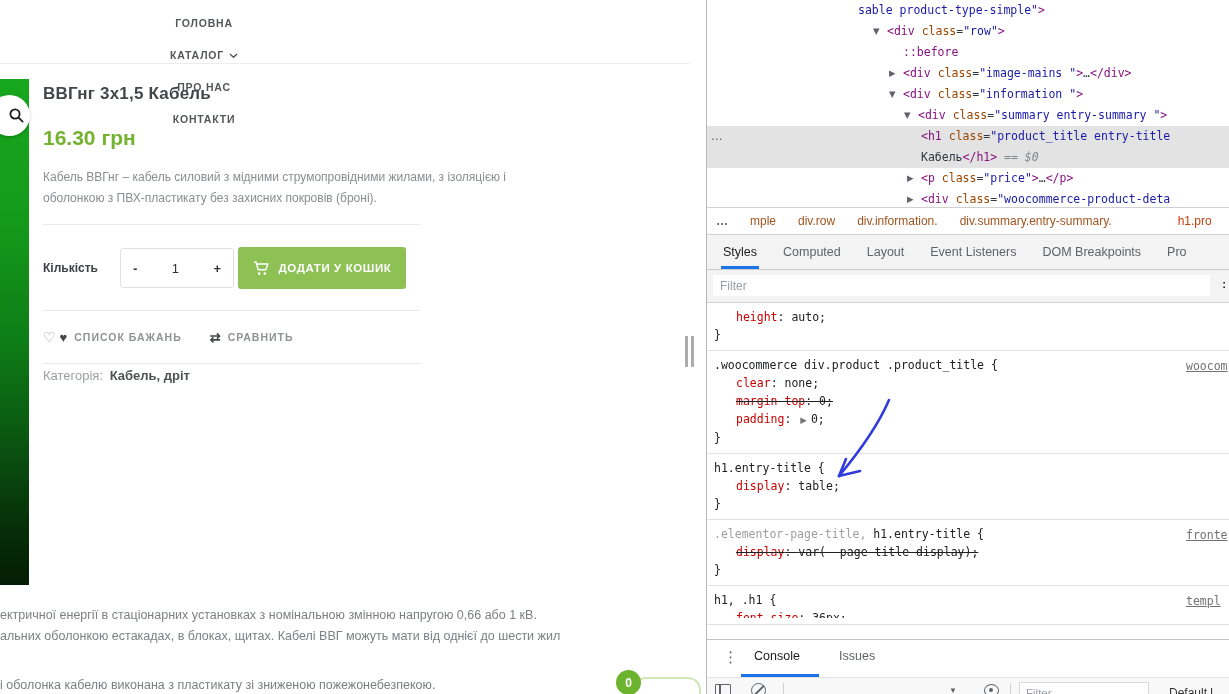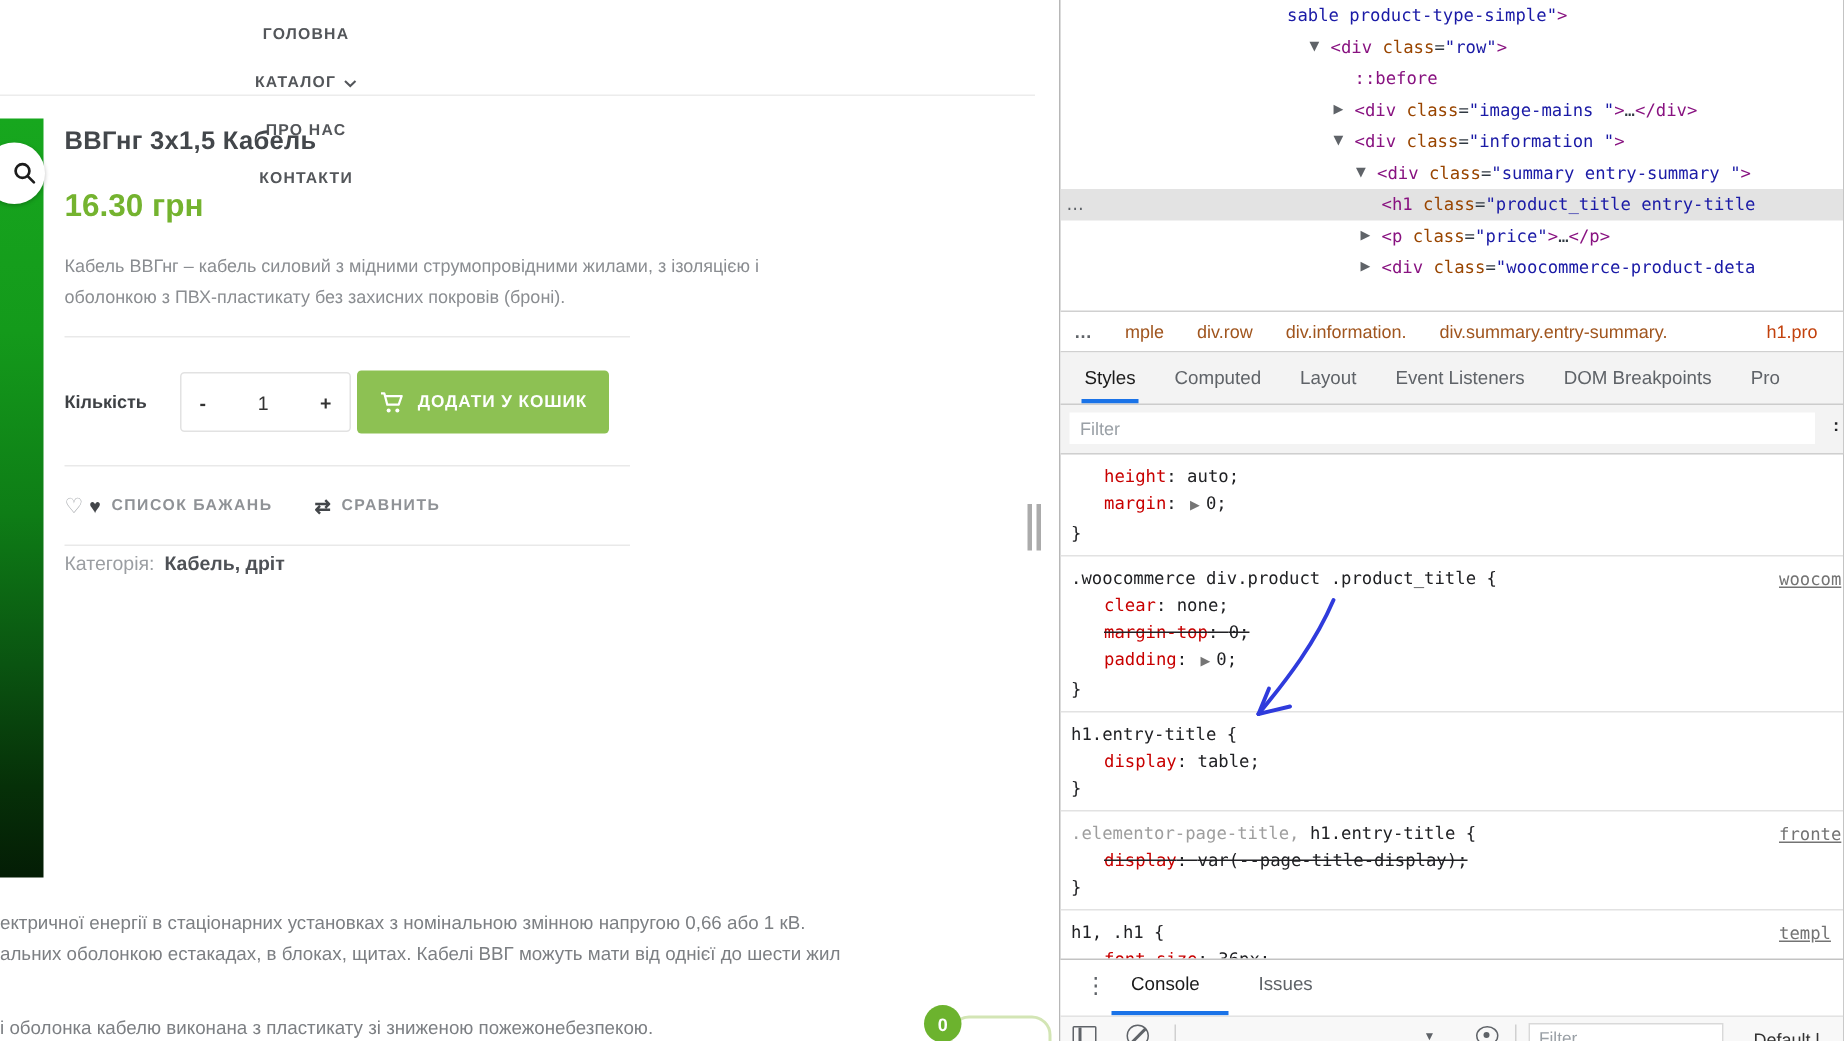--- a/index.html
+++ b/index.html
@@ -221,20 +221,21 @@
 
   <div id="devtools">
     <div id="dom-tree">
         <div class="tree-line" style="padding-left: 151px;"><span class="tok-str">sable product-type-simple"</span><span class="tok-tag">&gt;</span></div>
         <div class="tree-line" style="padding-left: 180px;"><span class="tree-arrow" style="left: 166px;">▼</span><span class="tok-tag">&lt;div</span><span class="tok-attr"> class</span><span class="tok-plain">=</span><span class="tok-str">"row"</span><span class="tok-tag">&gt;</span></div>
         <div class="tree-line" style="padding-left: 196px;"><span class="tok-tag">::before</span></div>
         <div class="tree-line" style="padding-left: 196px;"><span class="tree-arrow" style="left: 182px;">▶</span><span class="tok-tag">&lt;div</span><span class="tok-attr"> class</span><span class="tok-plain">=</span><span class="tok-str">"image-mains "</span><span class="tok-tag">&gt;</span><span class="tok-plain">…</span><span class="tok-tag">&lt;/div&gt;</span></div>
         <div class="tree-line" style="padding-left: 196px;"><span class="tree-arrow" style="left: 182px;">▼</span><span class="tok-tag">&lt;div</span><span class="tok-attr"> class</span><span class="tok-plain">=</span><span class="tok-str">"information "</span><span class="tok-tag">&gt;</span></div>
         <div class="tree-line" style="padding-left: 211px;"><span class="tree-arrow" style="left: 197px;">▼</span><span class="tok-tag">&lt;div</span><span class="tok-attr"> class</span><span class="tok-plain">=</span><span class="tok-str">"summary entry-summary "</span><span class="tok-tag">&gt;</span></div>
         <div class="tree-line hl" style="padding-left: 214px;"><span class="sel-marker">…</span><span class="tok-tag">&lt;h1</span><span class="tok-attr"> class</span><span class="tok-plain">=</span><span class="tok-str">"product_title entry-title</span></div>
+        <div class="tree-line hl" style="padding-left: 214px;"><span class="tok-text">Кабель</span><span class="tok-tag">&lt;/h1&gt;</span><span class="tok-hint"> == $0</span></div>
         <div class="tree-line" style="padding-left: 214px;"><span class="tree-arrow" style="left: 200px;">▶</span><span class="tok-tag">&lt;p</span><span class="tok-attr"> class</span><span class="tok-plain">=</span><span class="tok-str">"price"</span><span class="tok-tag">&gt;</span><span class="tok-plain">…</span><span class="tok-tag">&lt;/p&gt;</span></div>
         <div class="tree-line" style="padding-left: 214px;"><span class="tree-arrow" style="left: 200px;">▶</span><span class="tok-tag">&lt;div</span><span class="tok-attr"> class</span><span class="tok-plain">=</span><span class="tok-str">"woocommerce-product-deta</span></div>
       </div>
 
     <div id="crumbs">
       <span id="crumb-overflow">…</span>
     <span class="crumb">mple</span>
         <span class="crumb">div.row</span>
         <span class="crumb">div.information.</span>
         <span class="crumb">div.summary.entry-summary.</span>
@@ -252,21 +253,20 @@
 
     <div id="filter-bar">
       <input id="style-filter" placeholder="Filter" style="">
       <span id="pseudo-toggle">:</span>
     </div>
 
     <div id="styles-pane">
       <div id="rules-host" style="display:flex;flex-direction:column;">
           <div class="rule">
             <div class="rule-line prop-line"><span class="pname">height</span><span class="pval">: </span><span class="pval">auto;</span></div>
-            <div class="rule-line prop-line"><span class="pname">margin</span><span class="pval">: </span><span class="tri">▶</span><span class="pval">0;</span></div>
             <div class="close-brace">}</div>
           </div>
           <div class="rule">
             <div class="rule-line"><span>.woocommerce div.product .product_title {</span></div>
             <span class="src-link">woocom</span>
             <div class="rule-line prop-line"><span class="pname">clear</span><span class="pval">: </span><span class="pval">none;</span></div>
             <div class="rule-line prop-line struck"><span class="pname">margin-top</span><span class="pval">: </span><span class="pval">0;</span></div>
             <div class="rule-line prop-line"><span class="pname">padding</span><span class="pval">: </span><span class="tri">▶</span><span class="pval">0;</span></div>
             <div class="close-brace">}</div>
           </div>

